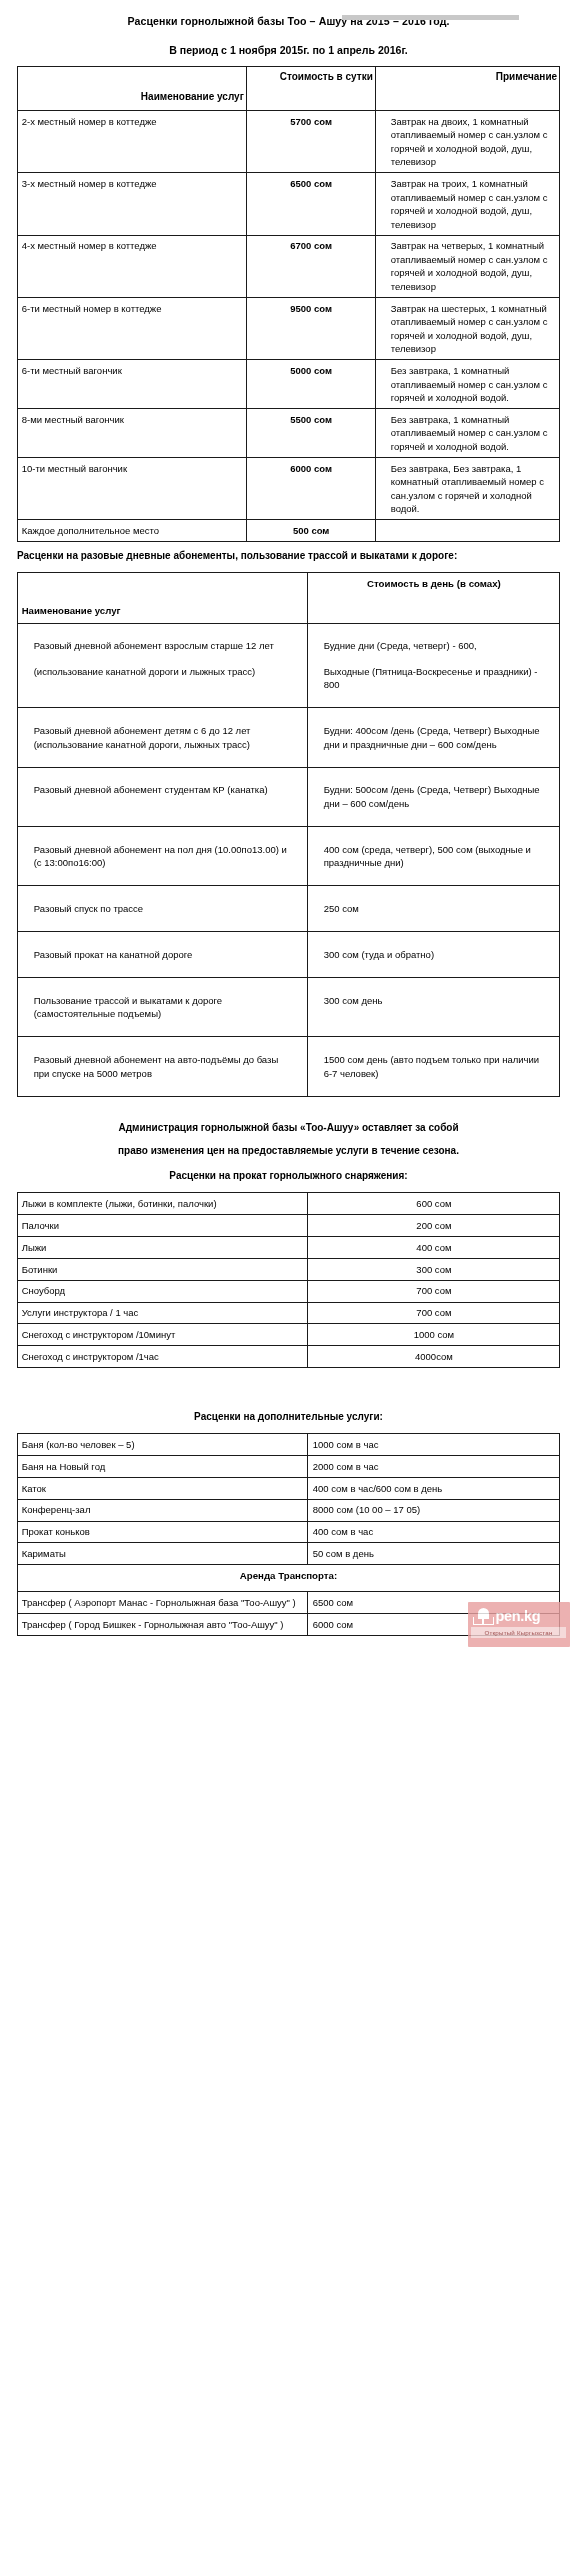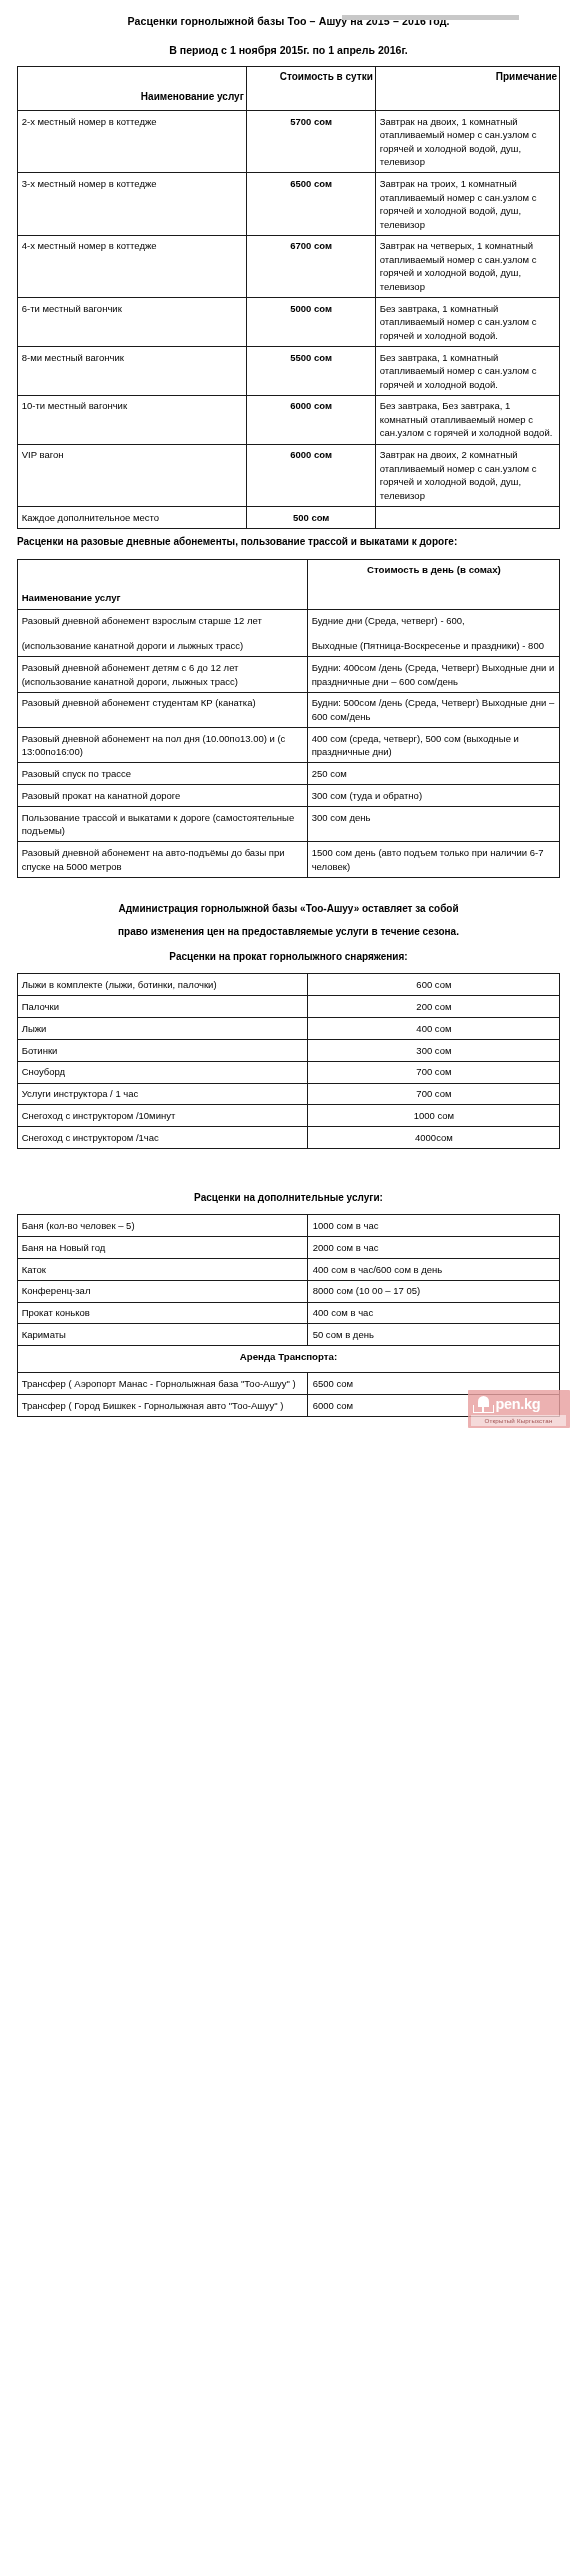--- a/index.html
+++ b/index.html
@@ -91,41 +91,41 @@
     padding: 2.8px 1.9px;
   }
   .t1 thead th.h1 { vertical-align: bottom; padding-bottom: 5.6px; }
   .t1 thead th.h2 { vertical-align: top; padding-top: 3.7px; }
   .t1 thead th.h3 { vertical-align: top; padding-top: 3.7px; }
   .t1 td.price {
     text-align: center;
     font-weight: bold;
   }
   .t1 td.name { padding-left: 3.7px; }
-  .t1 td.note { padding-left: 4px; }
+  .t1 td.note { padding-left: 15px; }
 
   .t2 col.c1 { width: 53.5%; }
   .t2 col.c2 { width: 46.5%; }
   .t2 thead th.h1 {
     vertical-align: bottom;
     text-align: left;
     font-weight: bold;
     font-size: 9.6px;
     height: 41px;
     padding-bottom: 4.7px;
   }
   .t2 thead th.h2 {
     vertical-align: top;
     text-align: center;
     font-weight: bold;
     font-size: 9.7px;
     padding-top: 3.7px;
   }
   .t2 td { padding: 4.7px 3.7px 8.4px 4.7px; }
-  .t2 td p { margin: 0; }
+  .t2 td p { margin: 12px; }
   .t2 td p.gap { margin-top: 12px; }
 
   .t3 col.c1 { width: 53.5%; }
   .t3 col.c2 { width: 46.5%; }
   .t3 td { padding: 5.6px 3.7px 11.2px 4.7px; }
   .t3 td.val {
     text-align: center;
   }
 
   .t4 col.c1 { width: 53.5%; }
@@ -143,21 +143,21 @@
 
   .spacer-sm { height: 7.5px; }
   .spacer-md { height: 18.7px; }
   .spacer-lg { height: 35px; }
 
   .watermark {
     position: absolute;
     right: 7.5px;
     bottom: 7.5px;
     width: 102px;
-    height: 38px;
+    height: 45px;
     background: #e8a0a0;
     opacity: 0.82;
     border-radius: 0.9px;
   }
   .watermark .wm-row {
     display: flex;
     align-items: center;
     padding: 5.6px 0 0 5.6px;
   }
   .wm-book {
@@ -243,38 +243,38 @@
           <td class="name">3-х местный номер в коттедже</td>
           <td class="price">6500 сом</td>
           <td class="note">Завтрак на троих, 1 комнатный отапливаемый номер с сан.узлом с горячей и холодной водой, душ, телевизор</td>
         </tr>
         <tr>
           <td class="name">4-х местный номер в коттедже</td>
           <td class="price">6700 сом</td>
           <td class="note">Завтрак на четверых, 1 комнатный отапливаемый номер с сан.узлом с горячей и холодной водой, душ, телевизор</td>
         </tr>
         <tr>
+          <td class="name">6-ти местный номер в коттедже</td>
+          <td class="price">9500 сом</td>
+          <td class="note">Завтрак на шестерых, 1 комнатный отапливаемый номер с сан.узлом с горячей и холодной водой, душ, телевизор</td>
+        </tr>
+        <tr>
           <td class="name">6-ти местный вагончик</td>
           <td class="price">5000 сом</td>
           <td class="note">Без завтрака, 1 комнатный отапливаемый номер с сан.узлом с горячей и холодной водой.</td>
         </tr>
         <tr>
           <td class="name">8-ми местный вагончик</td>
           <td class="price">5500 сом</td>
           <td class="note">Без завтрака, 1 комнатный отапливаемый номер с сан.узлом с горячей и холодной водой.</td>
         </tr>
         <tr>
           <td class="name">10-ти местный вагончик</td>
           <td class="price">6000 сом</td>
           <td class="note">Без завтрака, Без завтрака, 1 комнатный отапливаемый номер с сан.узлом с горячей и холодной водой.</td>
-        </tr>
-        <tr>
-          <td class="name">VIP вагон</td>
-          <td class="price">6000 сом</td>
-          <td class="note">Завтрак на двоих, 2 комнатный отапливаемый номер с сан.узлом с горячей и холодной водой, душ, телевизор</td>
         </tr>
         <tr>
           <td class="name">Каждое дополнительное место</td>
           <td class="price">500 сом</td>
           <td class="note"></td>
         </tr>
       </tbody>
   </table>
 
   <p class="section-heading">Расценки на разовые дневные абонементы, пользование трассой   и выкатами к дороге:</p>

